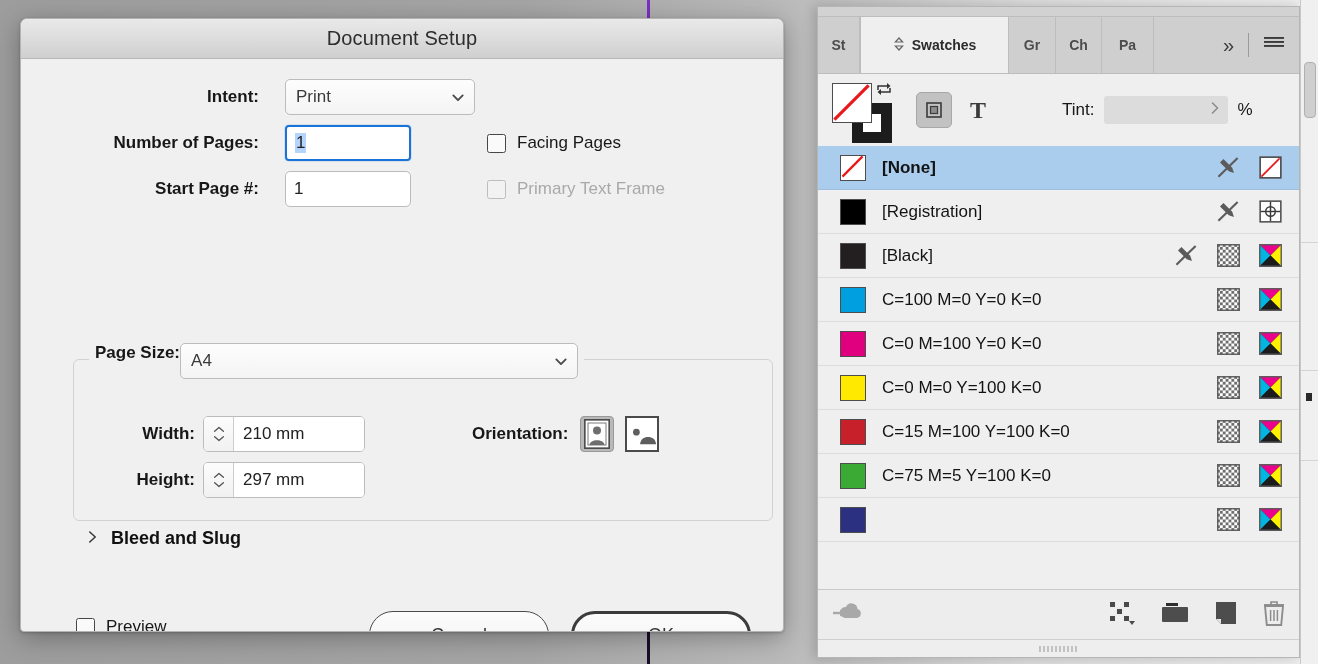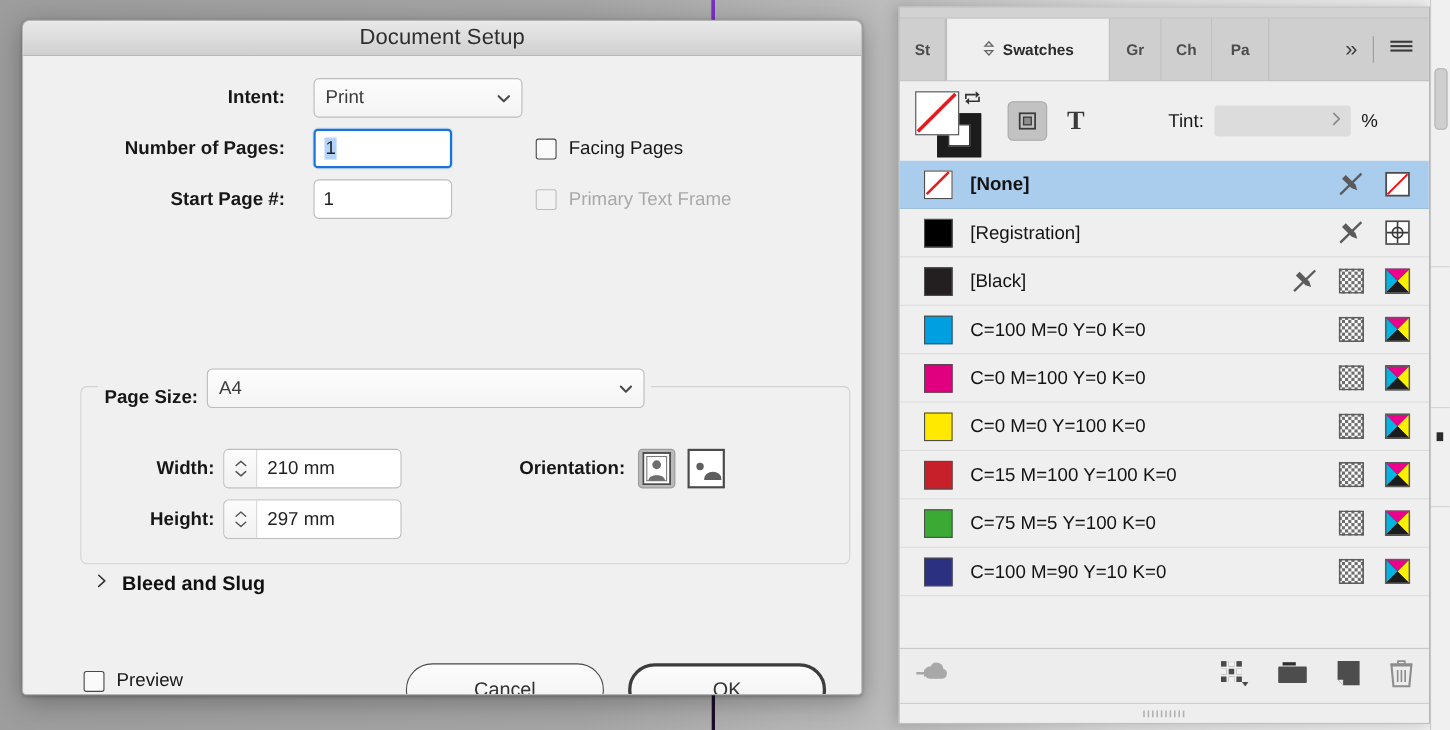--- a/index.html
+++ b/index.html
@@ -27,21 +27,21 @@
   
   #dialog {
     position: absolute; left: 20px; top: 18px; width: 764px; height: 614px;
     background: #f0f0f0;
     border-radius: 7px 7px 4px 4px;
     border: 1px solid #b4b4b4;
     box-shadow: 0 6px 26px rgba(0,0,0,0.30), 0 1px 3px rgba(0,0,0,0.22);
     overflow: hidden;
   }
   #dialog-titlebar {
-    height: 32px;
+    height: 40px;
     background: linear-gradient(180deg, #e9e9e9 0%, #dedede 45%, #cfcfcf 100%);
     border-bottom: 1px solid #b8b8b8;
     display: flex; align-items: center; justify-content: center;
     border-radius: 6px 6px 0 0;
   }
   #dialog-title {
     font-size: 20px; color: #2d2d2d; letter-spacing: .1px;
   }
   #dialog-body { position: relative; padding: 0; height: 573px; }
 
@@ -92,21 +92,21 @@
   .cb-label.dim { color: #a9a9a9; }
 
   
   #group-box {
     position: absolute; left: 52px; top: 300px; width: 700px; height: 162px;
     border: 1px solid #d2d2d2; border-radius: 6px;
     background: transparent;
   }
   #pagesize-row {
     position: absolute; left: 68px; top: 284px;
-    display: flex; align-items: flex-end; gap: 8px;
+    display: flex; align-items: flex-start; 
     background: #f0f0f0; padding: 0 6px; z-index: 3;
   }
   #pagesize-combo { width: 398px; }
 
   .stepper {
     display: flex; height: 36px; border: 1px solid #bcbcbc; border-radius: 5px;
     overflow: hidden; background: #fff;
   }
   .stepper .arrows {
     width: 30px; background: linear-gradient(180deg,#fcfcfc,#f1f1f1);
@@ -846,21 +846,20 @@
               <path d="M12 12 L0 0 L0 24 Z" fill="#00b5e2"></path>
               <path d="M12 12 L24 0 L24 24 Z" fill="#fff200"></path>
               <path d="M12 12 L0 24 L24 24 Z" fill="#1c1c1c"></path>
               <rect x="0.8" y="0.8" width="22.4" height="22.4" fill="none" stroke="#5c5c5c" stroke-width="1.5"></rect>
             </svg>
           </span>
         </div>
       </div>
       <div class="swrow">
         <div class="sw-chip" style="background: rgb(43, 49, 128);"></div>
-        <span class="sw-name">C=100 M=90 Y=10 K=0</span>
         <div class="sw-icons">
           <span class="ic">
             <svg viewBox="0 0 24 24" width="23" height="23">
               <rect x="0" y="0" width="24" height="24" fill="#fff"></rect>
               <g fill="#6e6e6e">
                 <rect x="0" y="0" width="3" height="3"></rect>
                 <rect x="6" y="0" width="3" height="3"></rect>
                 <rect x="12" y="0" width="3" height="3"></rect>
                 <rect x="18" y="0" width="3" height="3"></rect>
                 <rect x="3" y="3" width="3" height="3"></rect>

